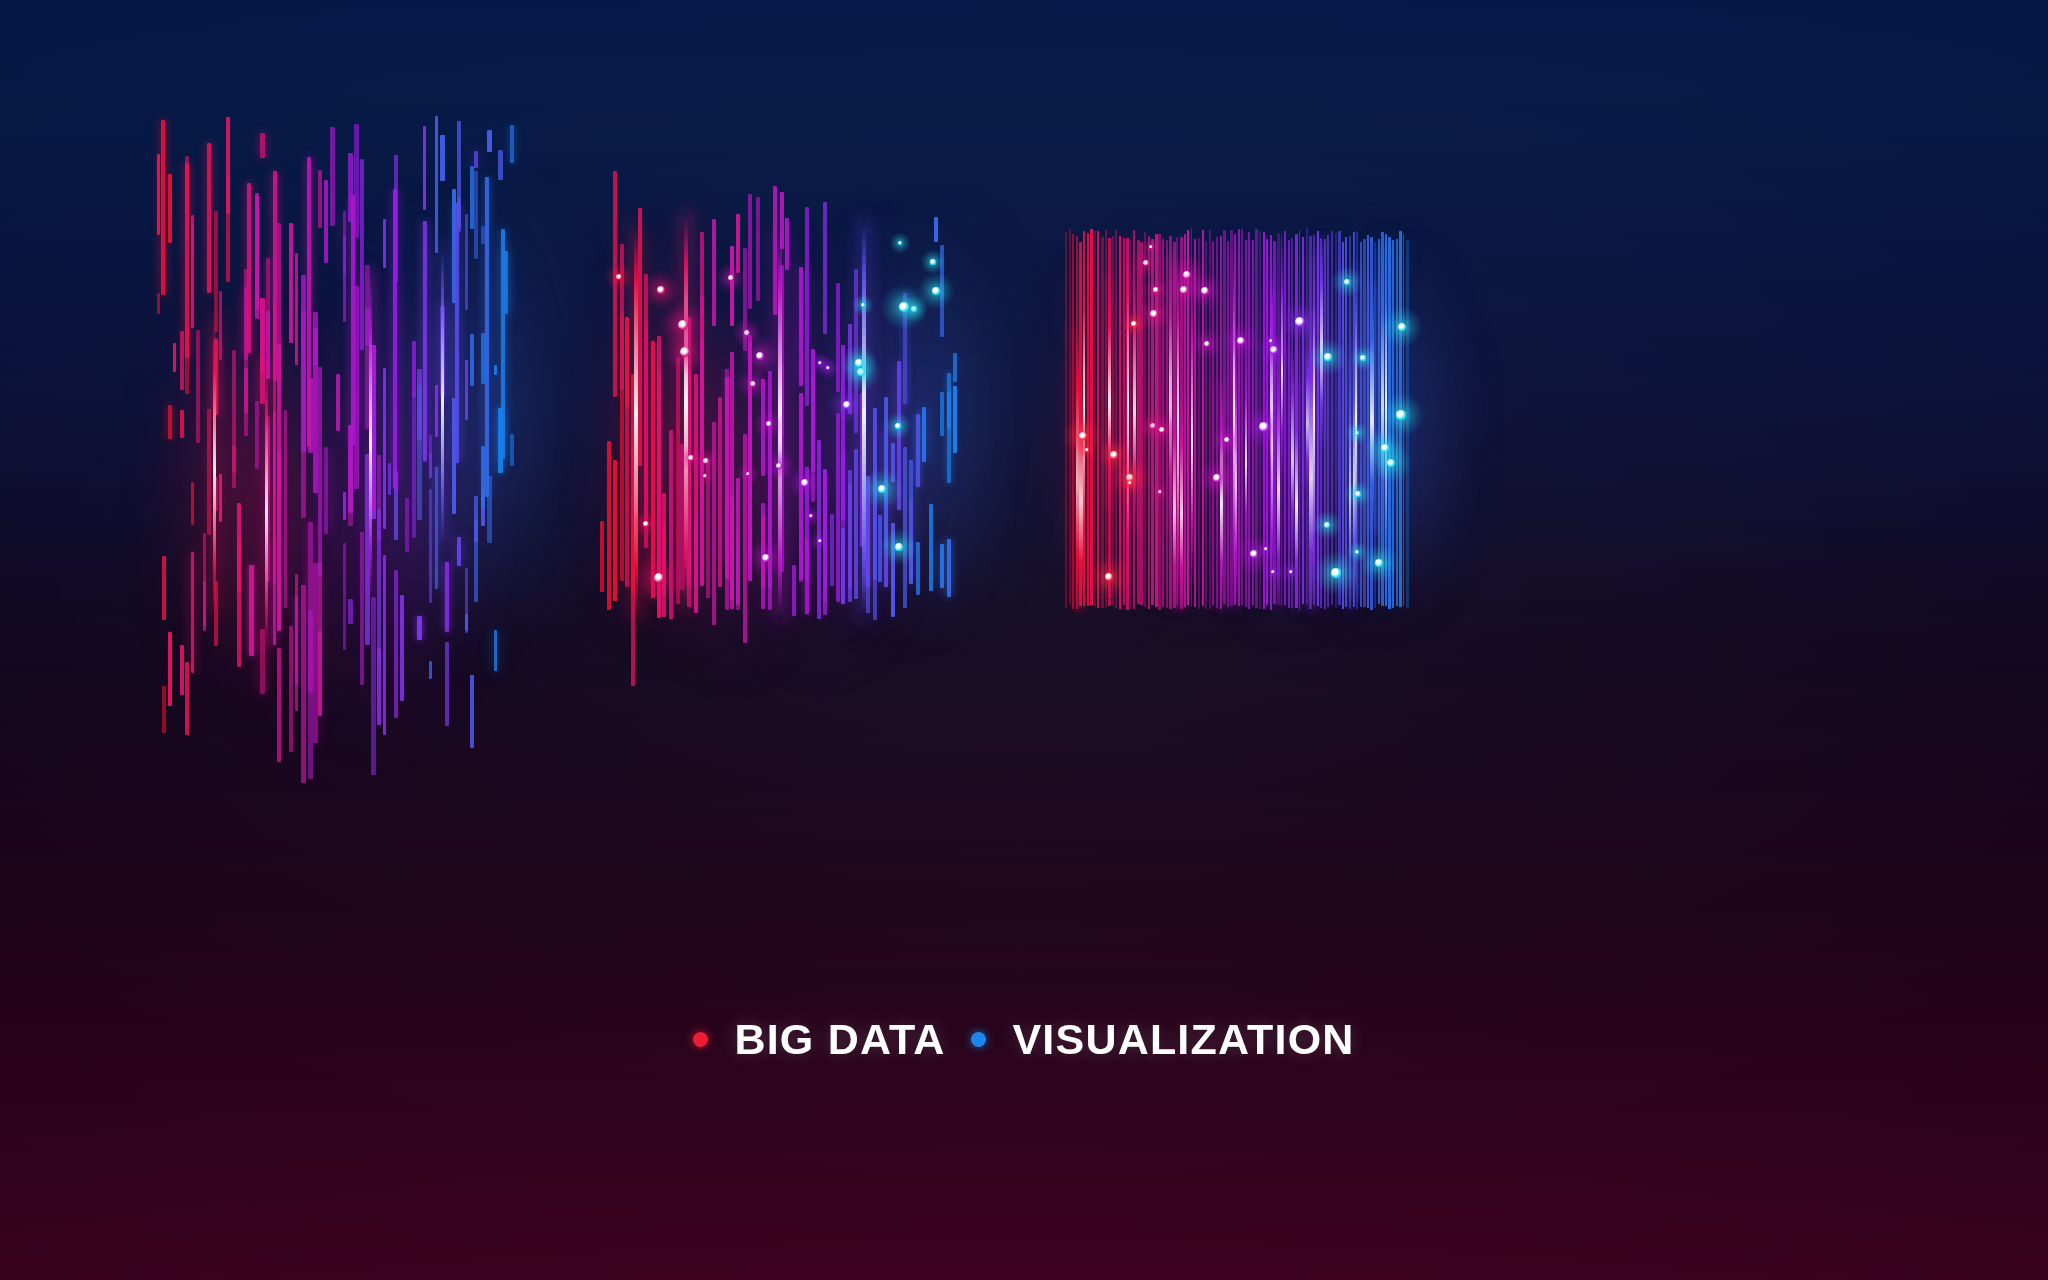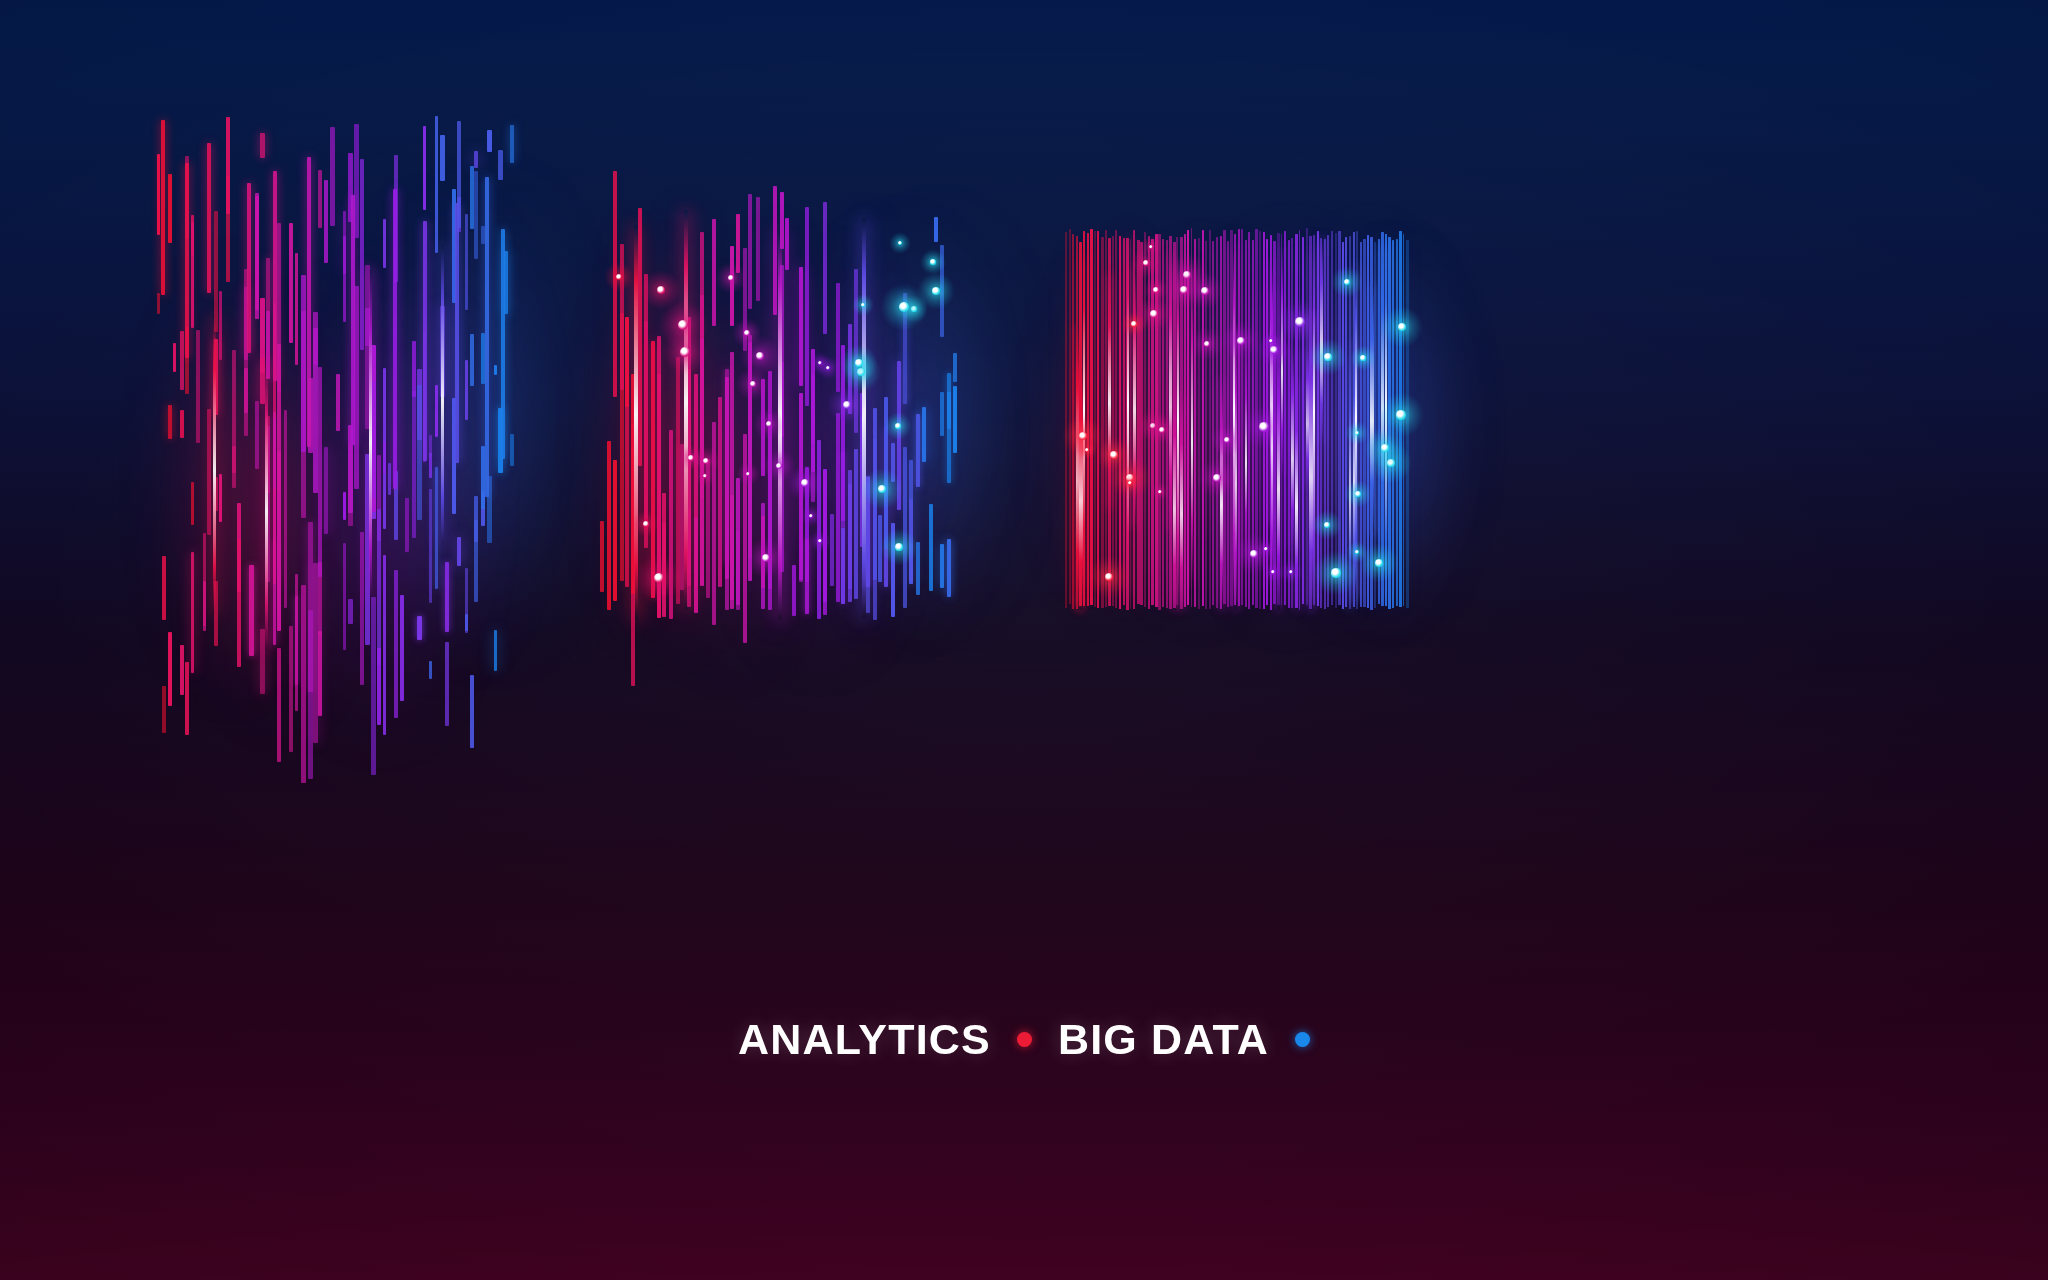--- a/index.html
+++ b/index.html
@@ -695,18 +695,18 @@
       <div class="dot" style="left: 315.712px; top: 215.712px; width: 8.57594px; height: 8.57594px; background: radial-gradient(circle at 40% 38%, rgb(255, 255, 255) 0%, rgb(255, 255, 255) 28%, rgba(40, 224, 240, 0.95) 62%, rgba(40, 224, 240, 0.75) 100%); box-shadow: rgba(40, 224, 240, 0.95) 0px 0px 12.8639px;"></div>
       <div class="halo" style="left: 313.322px; top: 164.322px; width: 45.3551px; height: 45.3551px; background: radial-gradient(circle, rgba(40, 224, 240, 0.55) 0%, rgba(40, 224, 240, 0.22) 35%, rgba(0, 0, 0, 0) 70%);"></div>
       <div class="dot" style="left: 331.464px; top: 182.464px; width: 9.07103px; height: 9.07103px; background: radial-gradient(circle at 40% 38%, rgb(255, 255, 255) 0%, rgb(255, 255, 255) 28%, rgba(40, 224, 240, 0.95) 62%, rgba(40, 224, 240, 0.75) 100%); box-shadow: rgba(40, 224, 240, 0.95) 0px 0px 13.6065px;"></div>
       <div class="halo" style="left: 285.17px; top: 117.17px; width: 25.66px; height: 25.66px; background: radial-gradient(circle, rgba(40, 224, 240, 0.55) 0%, rgba(40, 224, 240, 0.22) 35%, rgba(0, 0, 0, 0) 70%);"></div>
       <div class="dot" style="left: 295.434px; top: 127.434px; width: 5.132px; height: 5.132px; background: radial-gradient(circle at 40% 38%, rgb(255, 255, 255) 0%, rgb(255, 255, 255) 28%, rgba(40, 224, 240, 0.95) 62%, rgba(40, 224, 240, 0.75) 100%); box-shadow: rgba(40, 224, 240, 0.95) 0px 0px 7.69799px;"></div>
       <div class="halo" style="left: 85.4935px; top: 254.493px; width: 19.013px; height: 19.013px; background: radial-gradient(circle, rgba(215, 20, 141, 0.55) 0%, rgba(215, 20, 141, 0.22) 35%, rgba(0, 0, 0, 0) 70%);"></div>
       <div class="dot" style="left: 93.0987px; top: 262.099px; width: 3.80261px; height: 3.80261px; background: radial-gradient(circle at 40% 38%, rgb(255, 255, 255) 0%, rgb(255, 255, 255) 28%, rgba(215, 20, 141, 0.95) 62%, rgba(215, 20, 141, 0.75) 100%); box-shadow: rgba(215, 20, 141, 0.95) 0px 0px 5.70391px;"></div>
     </div>
 
   <div id="caption">
-    <span class="cap-word">ANALYTICS</span>
     <span class="cap-sep red"></span>
     <span class="cap-word">BIG DATA</span>
     <span class="cap-sep blue"></span>
+    <span class="cap-word">VISUALIZATION</span>
   </div>
 </div>
 
 </body></html>

